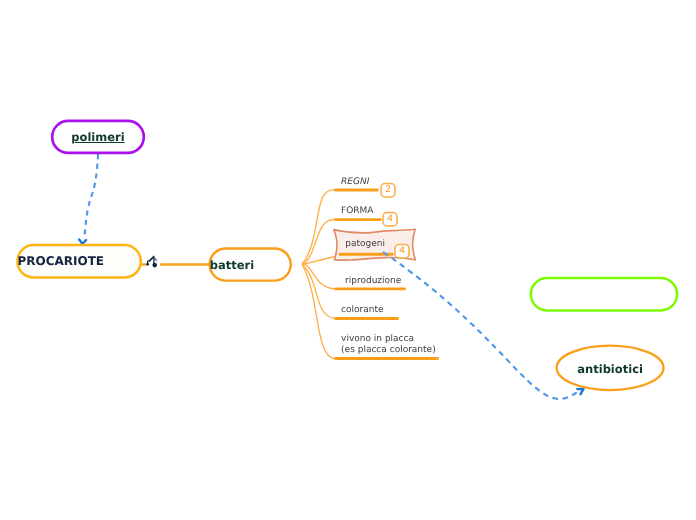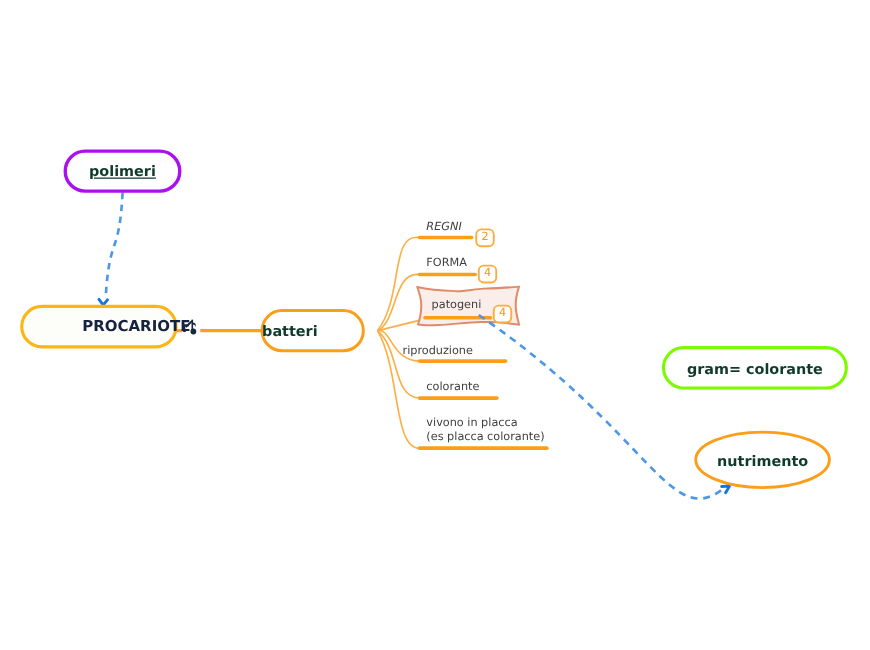--- a/index.html
+++ b/index.html
@@ -73,29 +73,28 @@
 
     <ellipse cx="154.7" cy="265.1" rx="2.3" ry="2.4"></ellipse>
 
     <path d="M147.0 260.4 L148.2 260.4 L148.2 264.6 L147.0 264.6 Z"></path>
 
     <ellipse cx="147.5" cy="264.3" rx="1.5" ry="1.4"></ellipse>
   </g>
 </svg>
 
 <div class="lbl nodelbl" style="left:52.2px;top:132.4px;width:91.6px;text-align:center;font-size:11.5px;color:#0f3a2c;text-decoration:underline;">polimeri</div>
-<div class="lbl nodelbl" style="left:17.4px;top:255.1px;width:135px;text-align:right;font-size:12px;color:#16233f;">PROCARIOTE</div>
+<div class="lbl nodelbl" style="left:17.4px;top:255.1px;width:135px;text-align:left;font-size:12px;color:#16233f;">PROCARIOTE</div>
 <div class="lbl nodelbl" style="left:209.7px;top:260.0px;width:81px;text-align:left;font-size:11.5px;color:#0f3a2c;">batteri</div>
-<div class="lbl nodelbl" style="left:530.8px;top:290.2px;width:146.2px;text-align:center;font-size:11.5px;color:#0f3a2c;">gram= colorante</div>
-<div class="lbl nodelbl" style="left:556.6px;top:363.8px;width:107px;text-align:center;font-size:11.5px;color:#0f3a2c;">nutrimento</div>
+<div class="lbl nodelbl" style="left:556.6px;top:363.8px;width:107px;text-align:center;font-size:11.5px;color:#0f3a2c;">antibiotici</div>
 
 <div class="lbl brlbl" style="left:341.1px;top:177.6px;font-style:italic;">REGNI</div>
 <div class="lbl brlbl" style="left:341.1px;top:206.6px;text-align:right;">FORMA</div>
 <div class="lbl brlbl" style="left:345.3px;top:240.3px;">patogeni</div>
-<div class="lbl brlbl" style="left:322px;top:276.6px;">riproduzione</div>
+<div class="lbl brlbl" style="left:345px;top:276.6px;">riproduzione</div>
 <div class="lbl brlbl" style="left:341.1px;top:305.9px;">colorante</div>
 <div class="lbl brlbl" style="left:341.1px;top:335.4px;">vivono in placca</div>
 <div class="lbl brlbl" style="left:341.1px;top:346.1px;">(es placca colorante)</div>
 
 <div class="lbl badgelbl" style="left:381px;top:186px;width:14px;">2</div>
 <div class="lbl badgelbl" style="left:383px;top:215px;width:14px;">4</div>
 <div class="lbl badgelbl" style="left:395px;top:247px;width:14px;">4</div>
 
 </div>
 

